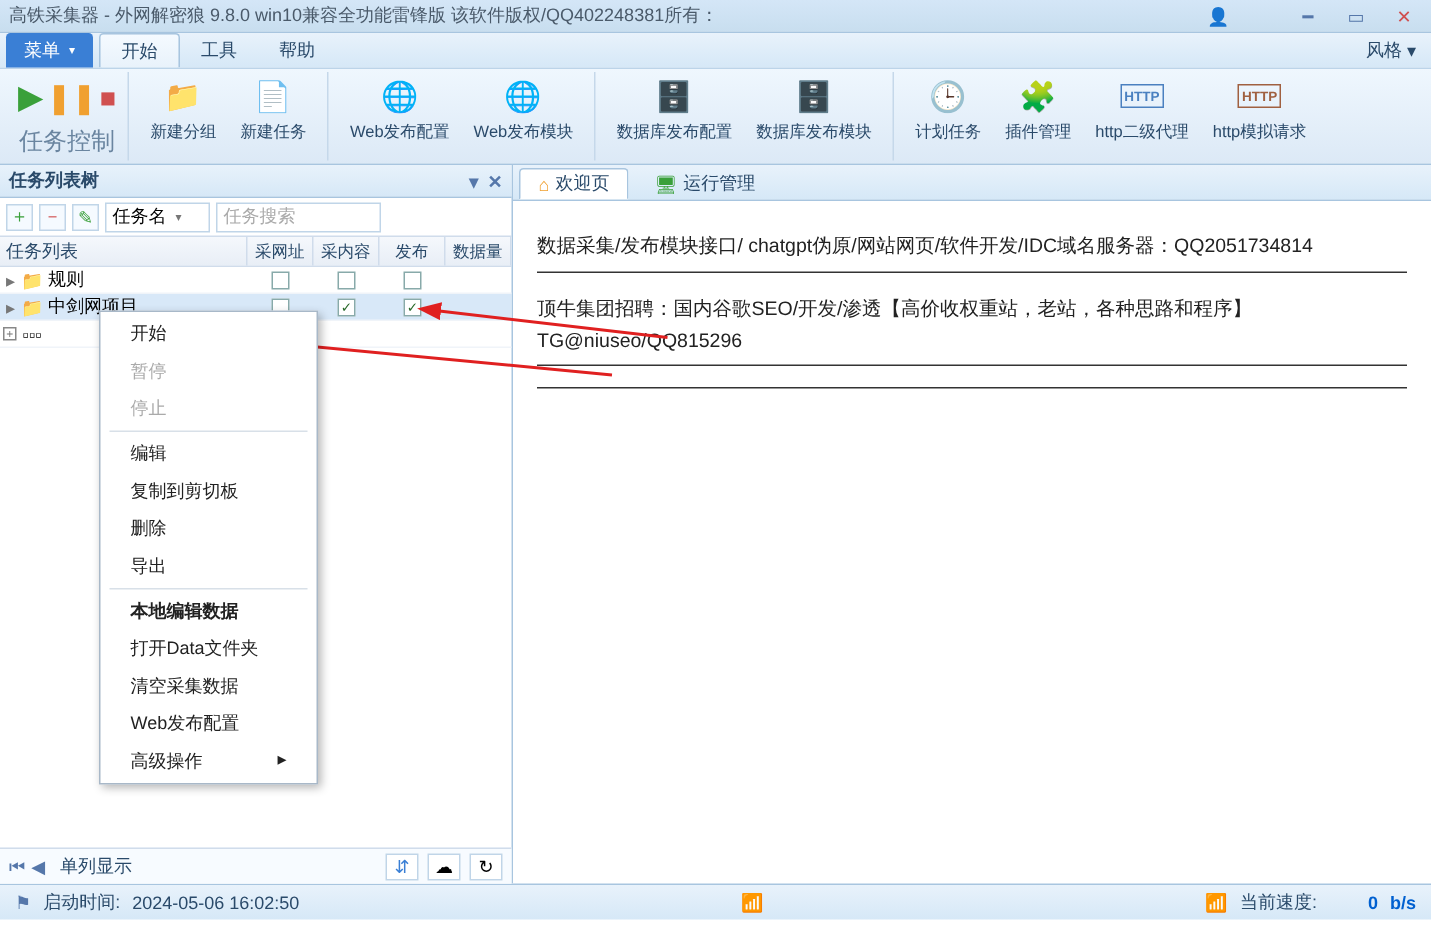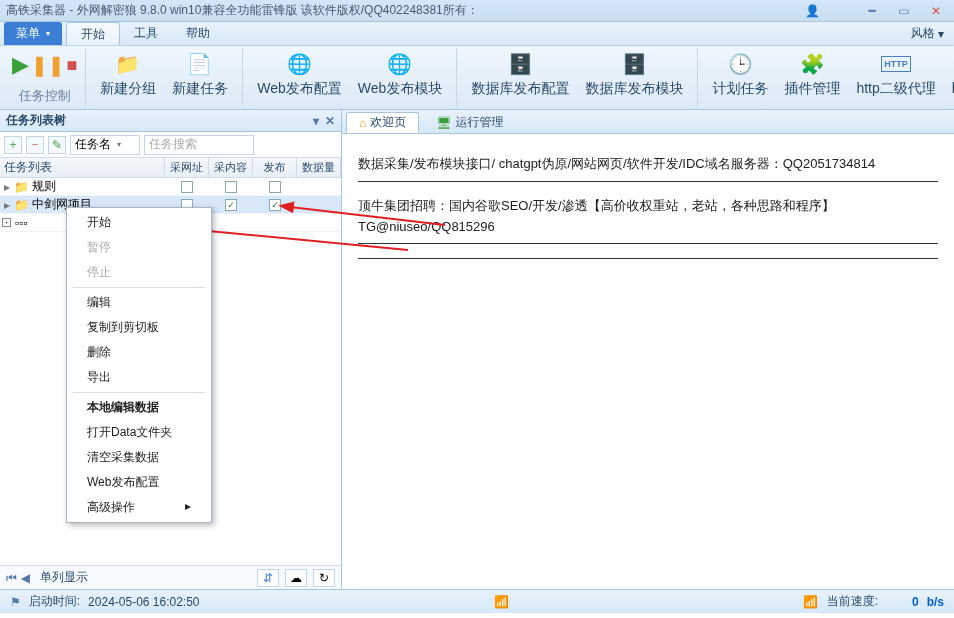--- a/index.html
+++ b/index.html
@@ -24,24 +24,24 @@
 
 
 .ribbon { height: 64px; background: linear-gradient(#eff7fe, #dce9f6); border-bottom: 1px solid #a8c5df; display: flex; padding: 2px 4px; }
 .ribbon-group { display: flex; flex-direction: column; align-items: center; padding: 0 8px; border-right: 1px solid #c5d8ea; }
 .ribbon-group:last-child { border-right: none; }
 .ribbon-row { display: flex; gap: 4px; }
 .task-ctrl-btn { display: flex; align-items: center; gap: 2px; padding-top: 4px; }
 .tc-play { color: #3aa03a; font-size: 22px; }
 .tc-pause { color: #f0a030; font-size: 20px; }
 .tc-stop { color: #d05050; font-size: 18px; }
-.ribbon-group-label { color: #6a85a0; font-size: 13px; margin-top: auto; padding-bottom: 2px; }
+.ribbon-group-label { color: #6a85a0; font-size: 16px; margin-top: auto; padding-bottom: 2px; }
 .ribbon-btn { display: flex; flex-direction: column; align-items: center; padding: 2px 6px; gap: 2px; }
 .ribbon-icon { width: 28px; height: 28px; display: flex; align-items: center; justify-content: center; font-size: 20px; }
-.ribbon-btn-label { color: #2a4a6a; font-size: 14px; white-space: nowrap; text-align: right; }
+.ribbon-btn-label { color: #2a4a6a; font-size: 11px; white-space: nowrap; text-align: right; }
 .ico-folder { color: #f0b030; }
 .ico-doc { color: #5a80c0; }
 .ico-globe { color: #4a90c0; }
 .ico-module { color: #6a80a0; }
 .ico-db { color: #f08040; }
 .ico-dbmod { color: #6a80a0; }
 .ico-clock { color: #4a80c0; }
 .ico-plugin { color: #4aa060; }
 .ico-http { color: #4a80c0; border: 1px solid #4a80c0; font-size: 9px; padding: 2px; font-weight: bold; }
 .ico-http2 { color: #a06040; border: 1px solid #a06040; font-size: 9px; padding: 2px; font-weight: bold; }

